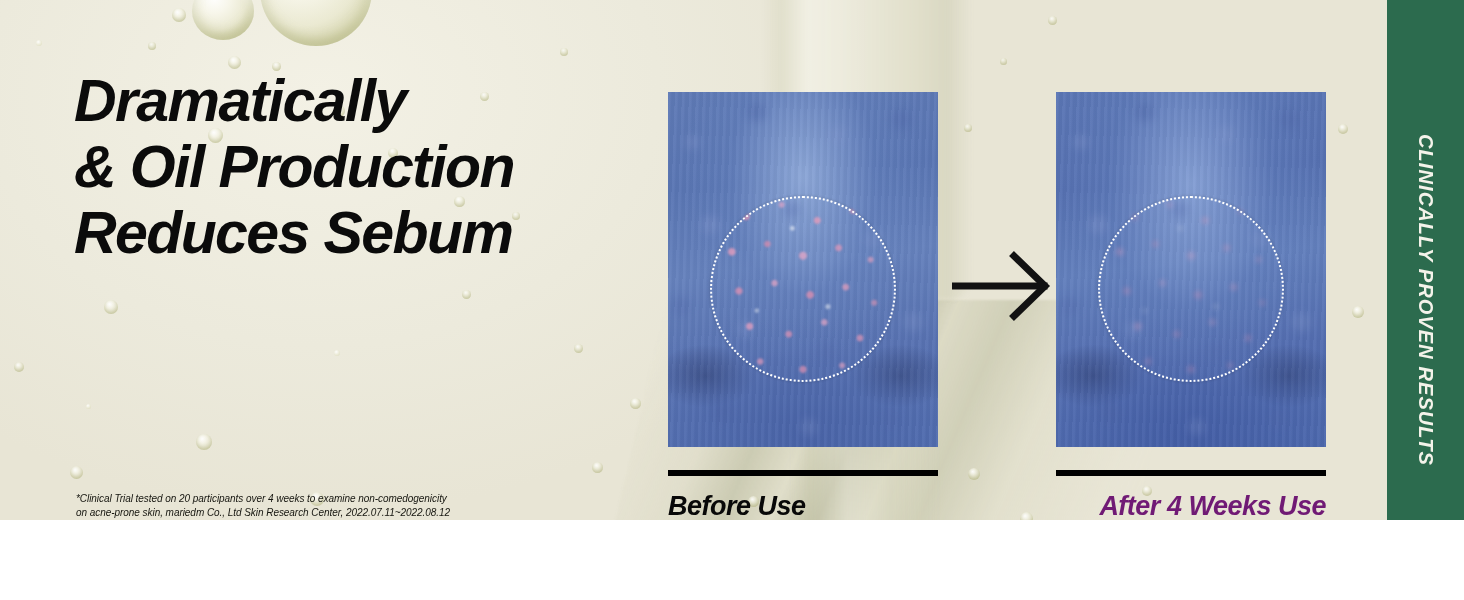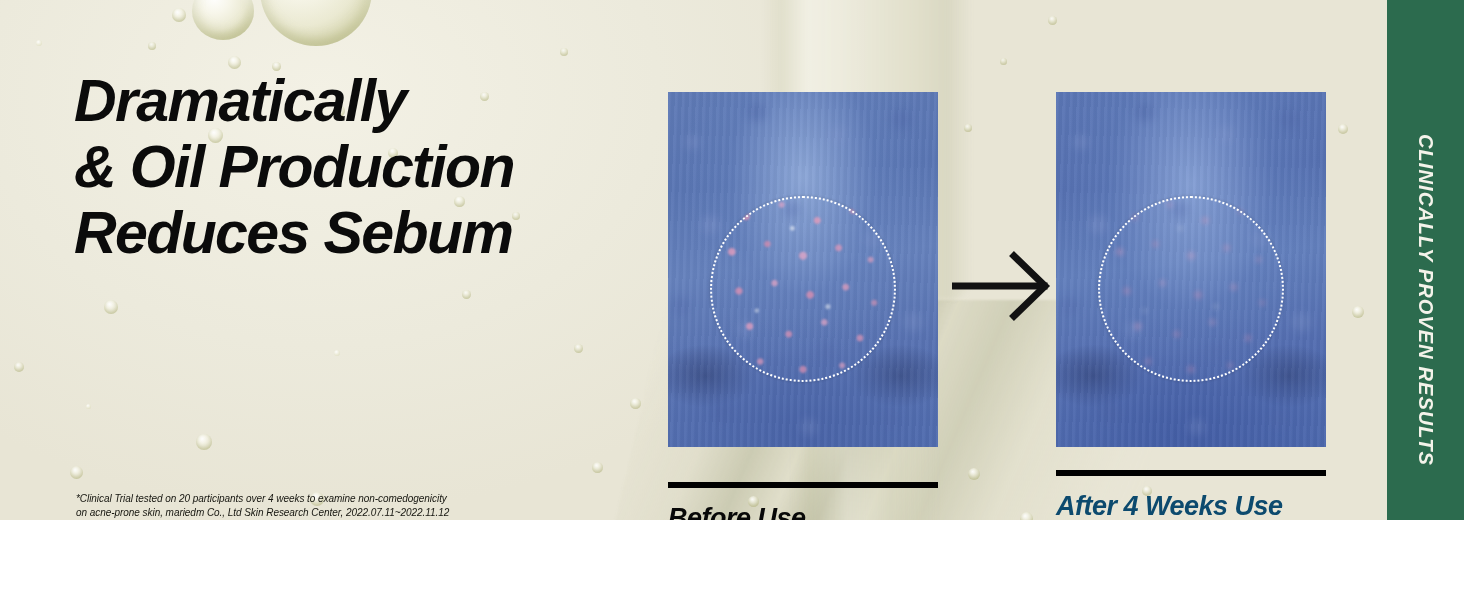--- a/index.html
+++ b/index.html
@@ -265,37 +265,37 @@
   .arrow {
     position: absolute;
     left: 952px;
     top: 250px;
     width: 100px;
     height: 72px;
   }
 
   
   .caption-block { position: absolute; }
-  .caption-before { left: 668px; top: 482px; width: 270px; }
+  .caption-before { left: 668px; top: 470px; width: 270px; }
   .caption-after  { left: 1056px; top: 470px; width: 270px; }
 
   .caption-rule {
     width: 100%;
     height: 6px;
     background: #000000;
   }
   .caption-label {
     margin-top: 15px;
     font-size: 27px;
     font-weight: 700;
     letter-spacing: -0.5px;
     white-space: nowrap;
   }
   .caption-before .caption-label { color: #080808; }
-  .caption-after  .caption-label { color: #0c4a6e; }
+  .caption-after  .caption-label { color: #701a75; text-align: right; }
 
   
   .side-panel {
     position: absolute;
     left: 1387px;
     top: 0;
     width: 77px;
     height: 600px;
     background: #2c6b4e;
     display: flex;
@@ -366,21 +366,21 @@
   <div class="droplet-tiny" style="left:1222px; top:572px; width:6px; height:6px;"></div>
 
   <h1 class="headline">
     <span class="hl-line">Dramatically</span>
     <span class="hl-line">&amp; Oil Production</span>
     <span class="hl-line">Reduces Sebum</span>
   </h1>
 
   <div class="disclaimer">
     <span class="dl-line">*Clinical Trial tested on 20 participants over 4 weeks to examine non-comedogenicity</span>
-    <span class="dl-line">on acne-prone skin, mariedm Co., Ltd Skin Research Center, 2022.07.11~2022.11.12</span>
+    <span class="dl-line">on acne-prone skin, mariedm Co., Ltd Skin Research Center, 2022.07.11~2022.08.12</span>
   </div>
 
   <div class="photo-panel photo-before uv-before">
     <div class="uv-base"></div>
     <div class="uv-grain"></div>
     <div class="uv-streaks"></div>
     <div class="uv-sebum"></div>
     <div class="uv-circle"></div>
   </div>
 

